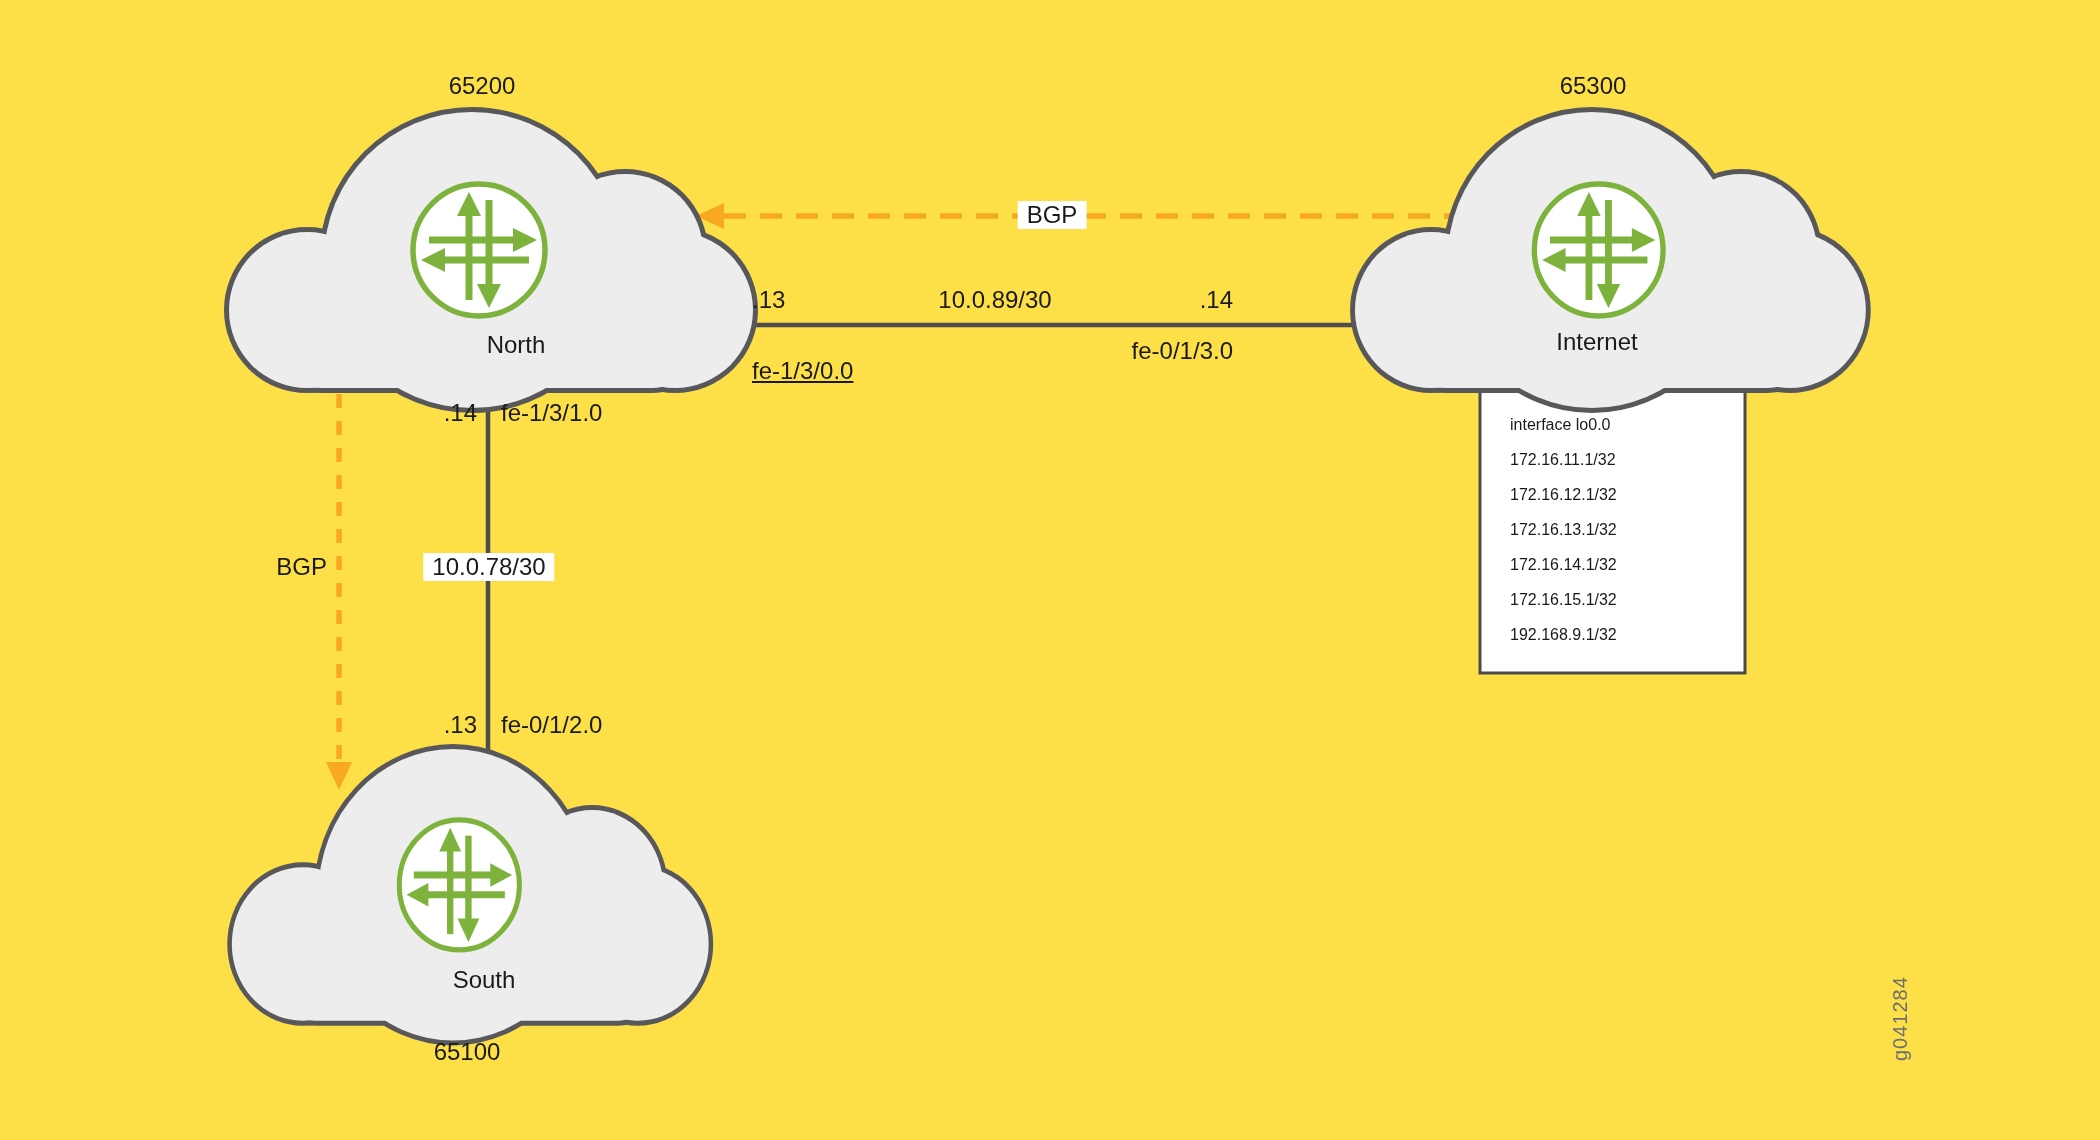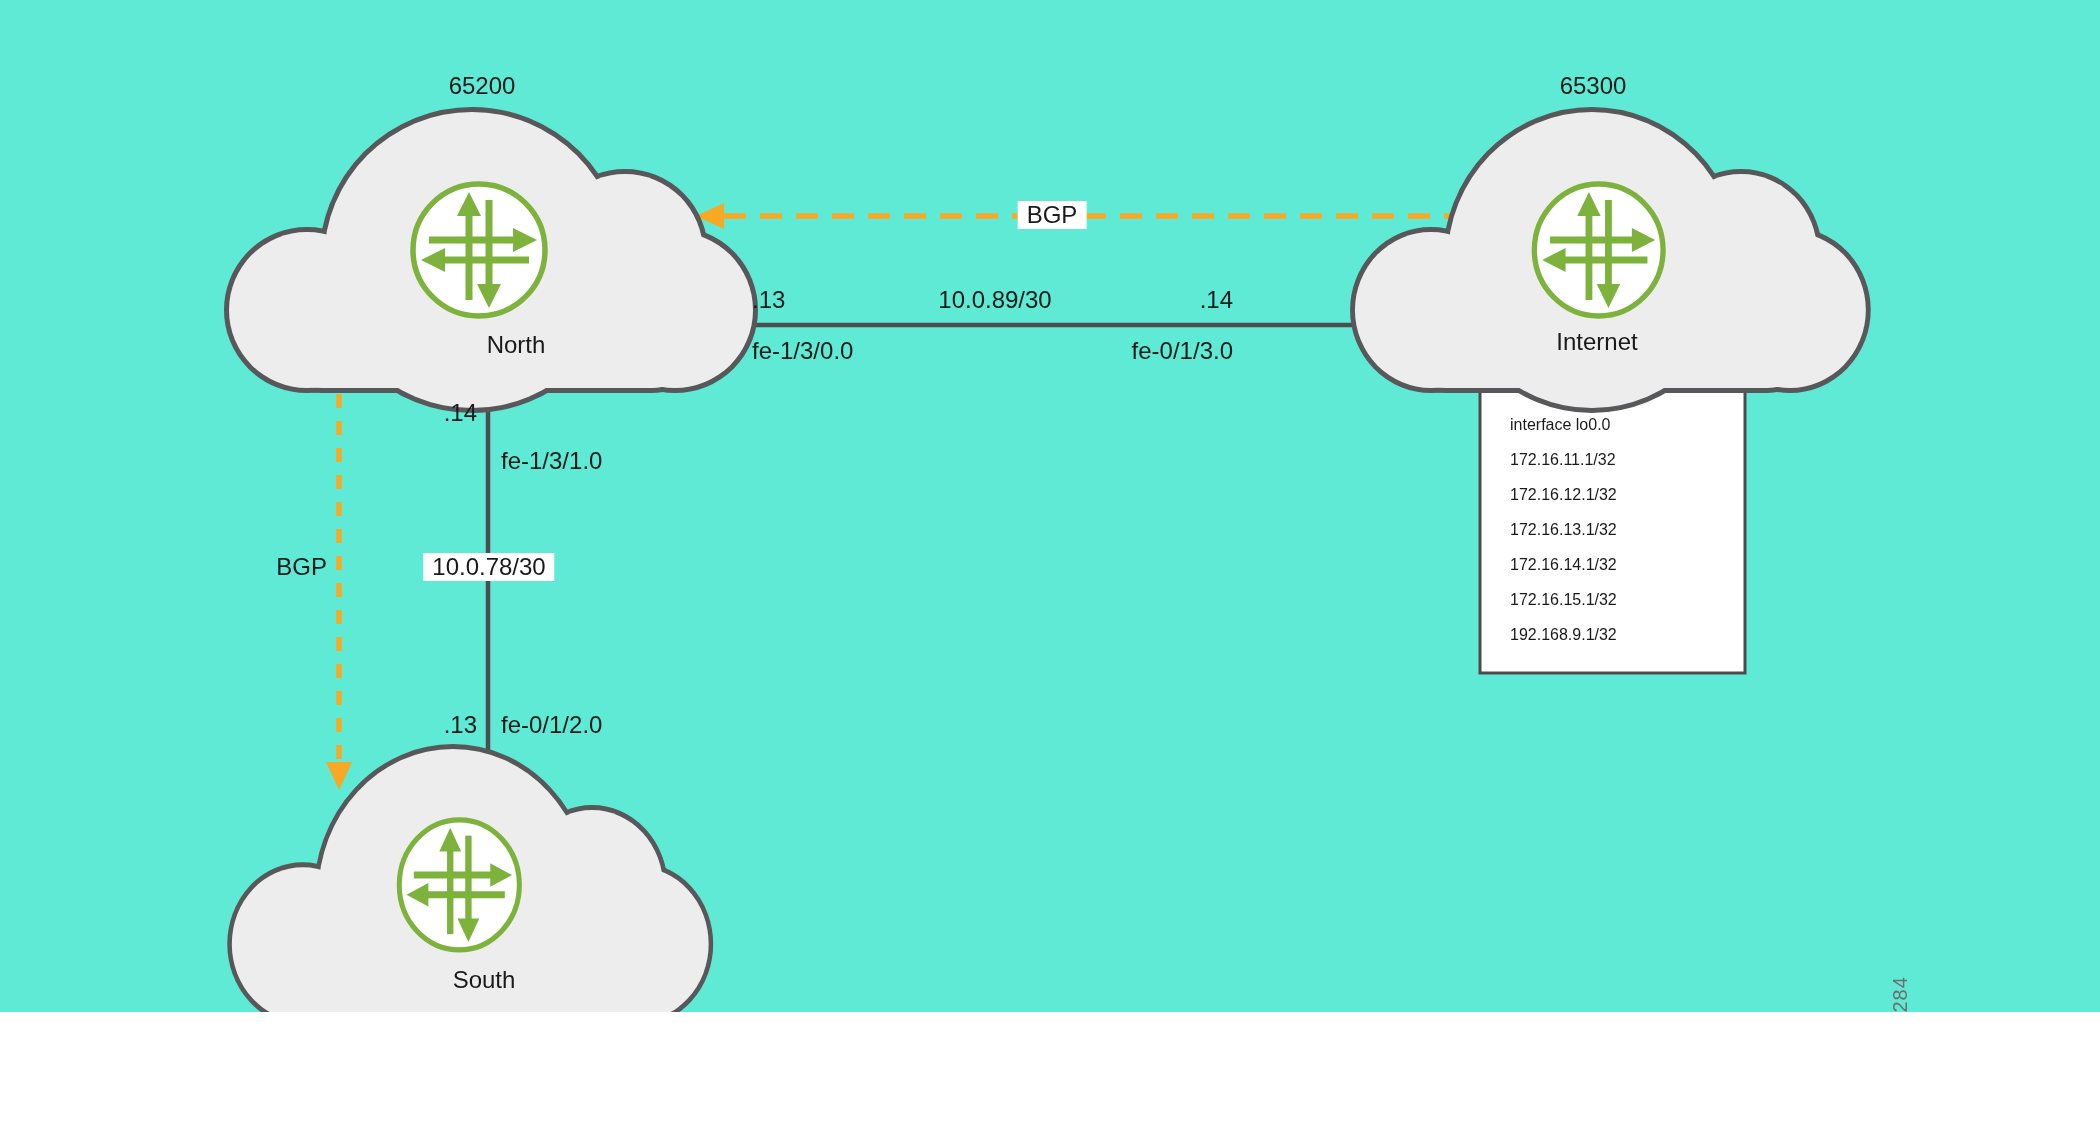--- a/index.html
+++ b/index.html
@@ -7,21 +7,21 @@
     --cloud-stroke:#58585b;
     --line:#4d4d4f;
     --orange:#f9a823;
     --green:#7db23d;
     --text:#1a1a1a;
     --box-stroke:#4b4b4d;
     --figure-gray:#6e6e70;
   }
   html,body{margin:0;padding:0;background:#fff;}
   #stage{
-    position:relative;width:2100px;height:1012px;background:#5eead4;overflow:hidden;
+    position:relative;width:2100px;height:1140px;background:#fde047;overflow:hidden;
     font-family:"Liberation Sans","DejaVu Sans",sans-serif;color:var(--text);
   }
   #diagram-svg{position:absolute;left:0;top:0;}
   .cloud-stroke{fill:var(--cloud-fill);stroke:var(--cloud-stroke);stroke-width:10px;}
   .cloud-fill{fill:var(--cloud-fill);stroke:none;}
   .link{stroke:var(--line);stroke-width:4.5px;}
   .bgp-dash-h{stroke:var(--orange);stroke-width:5.5px;stroke-dasharray:22 14;fill:none;}
   .bgp-dash-v{stroke:var(--orange);stroke-width:5.5px;stroke-dasharray:14 13;fill:none;}
   .bgp-head{fill:var(--orange);stroke:none;}
   .lo-box{fill:#ffffff;stroke:var(--box-stroke);stroke-width:3px;}
@@ -100,25 +100,25 @@
   <div class="lbl c" style="left:1593px;top:72px;">65300</div>
   <div class="lbl c" style="left:467px;top:1038px;">65100</div>
 
   <div class="lbl c" style="left:516px;top:331px;">North</div>
   <div class="lbl c" style="left:1597px;top:328px;">Internet</div>
   <div class="lbl c" style="left:471px;top:966px;margin-left:13px;">South</div>
 
   <div class="lbl" style="left:752px;top:286px;">.13</div>
   <div class="lbl c" style="left:995px;top:286px;">10.0.89/30</div>
   <div class="lbl r" style="left:1233px;top:286px;">.14</div>
-  <div class="lbl" style="left:752px;top:337px;">fe-1/3/0.0</div>
+  <div class="lbl" style="left:752px;top:357px;text-decoration:underline;">fe-1/3/0.0</div>
   <div class="lbl r" style="left:1233px;top:337px;text-align:right;">fe-0/1/3.0</div>
 
   <div class="lbl r" style="left:477px;top:399px;">.14</div>
-  <div class="lbl" style="left:501px;top:399px;margin-top:48px;">fe-1/3/1.0</div>
+  <div class="lbl" style="left:501px;top:399px;">fe-1/3/1.0</div>
   <div class="lbl c bg" style="left:489px;top:553px;">10.0.78/30</div>
   <div class="lbl r" style="left:477px;top:711px;">.13</div>
   <div class="lbl" style="left:501px;top:711px;">fe-0/1/2.0</div>
 
   <div class="lbl c bg" style="left:1052px;top:201px;">BGP</div>
   <div class="lbl r" style="left:327px;top:553px;">BGP</div>
 
   <div id="loopback-text">
     <div>interface lo0.0</div>
     <div>172.16.11.1/32</div>

